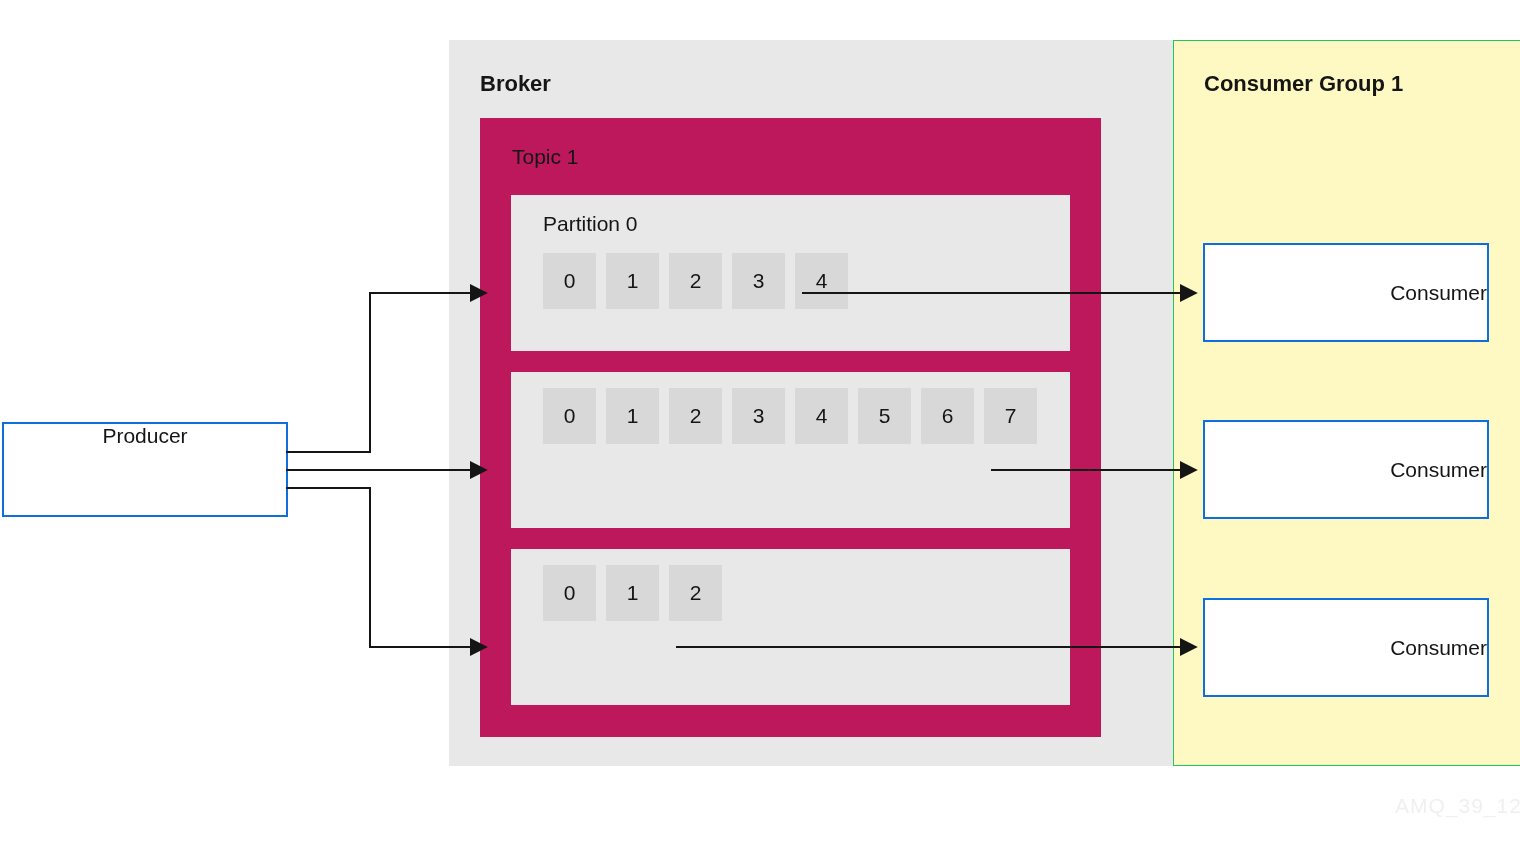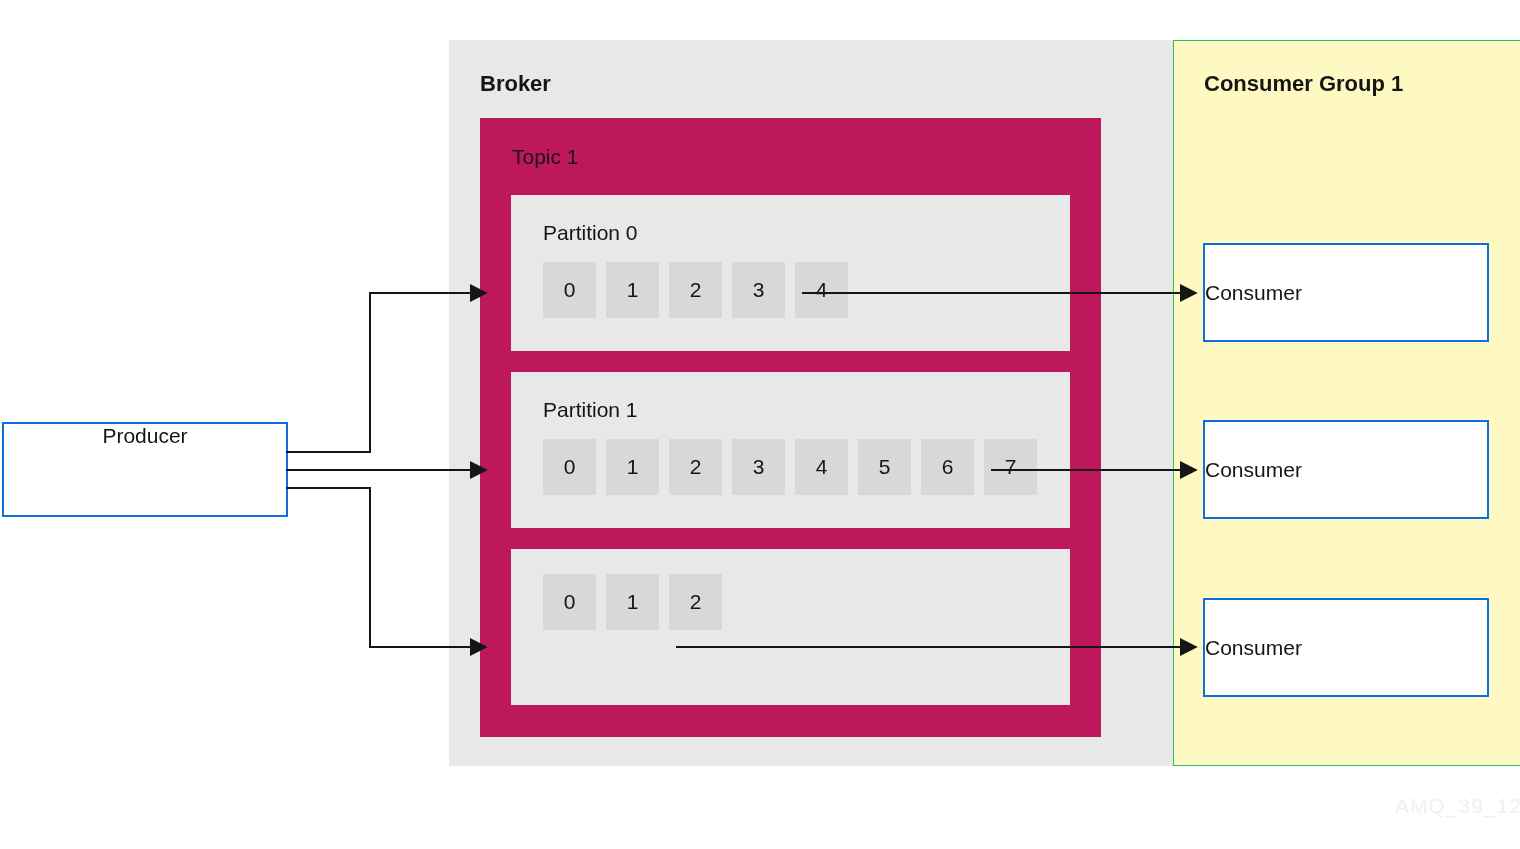--- a/index.html
+++ b/index.html
@@ -61,21 +61,21 @@
     position: absolute;
     left: 31px; top: 77px;
     width: 559px;
   }
   .partition-box {
     position: relative;
     width: 559px; height: 156px;
     background: #e8e8e8;
     margin-bottom: 21px;
     box-sizing: border-box;
-    padding: 25px 0 0 32px;
+    padding: 16px 0 0 32px;
   }
   .partition-label {
     font-size: 21px;
     line-height: 26px;
     margin-bottom: 16px;
   }
   .cells-row {
     display: flex;
     gap: 10px;
   }
@@ -99,21 +99,21 @@
     position: absolute;
     left: 30px; top: 30px;
     font-size: 22px; font-weight: bold;
   }
   .consumer-box {
     position: absolute;
     left: 29px;
     width: 282px; height: 95px;
     background: #ffffff;
     border: 2px solid #0e6edb;
-    display: flex; align-items: center; justify-content: flex-start;
+    display: flex; align-items: center; justify-content: flex-end;
     font-size: 21px;
     z-index: 4;
   }
   .consumer-box:nth-of-type(1) { top: 202px; }
   .consumer-box:nth-of-type(2) { top: 379px; }
   .consumer-box:nth-of-type(3) { top: 557px; }
   
   .watermark {
     position: absolute;
     left: 1395px; top: 794px;
@@ -157,21 +157,20 @@
             <div class="partition-label">Partition 0</div>
             <div class="cells-row">
               <div class="message-cell">0</div>
               <div class="message-cell">1</div>
               <div class="message-cell">2</div>
               <div class="message-cell">3</div>
               <div class="message-cell">4</div>
             </div>
           </div>
           <div class="partition-box">
-            <div class="partition-label">Partition 1</div>
             <div class="cells-row">
               <div class="message-cell">0</div>
               <div class="message-cell">1</div>
               <div class="message-cell">2</div>
               <div class="message-cell">3</div>
               <div class="message-cell">4</div>
               <div class="message-cell">5</div>
               <div class="message-cell">6</div>
               <div class="message-cell">7</div>
             </div>

